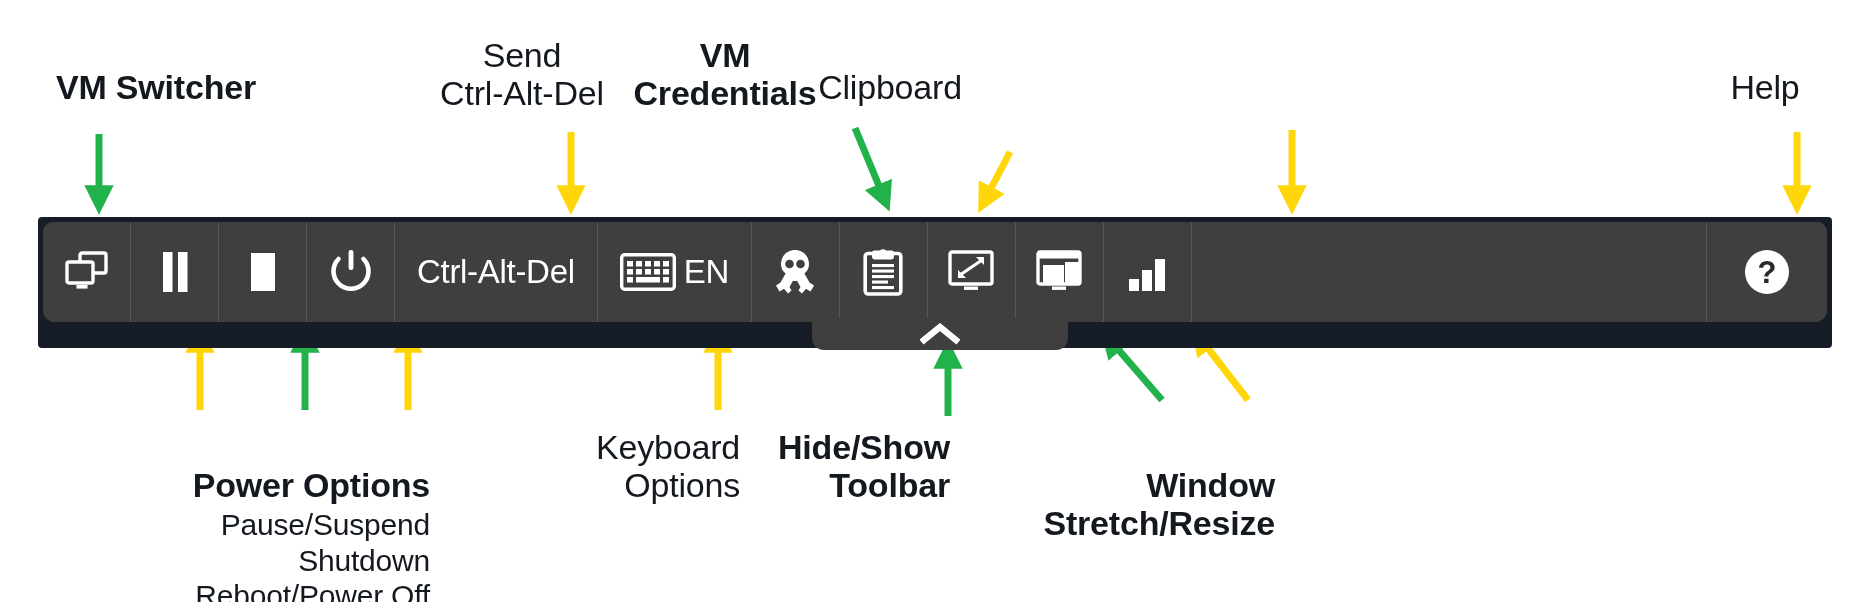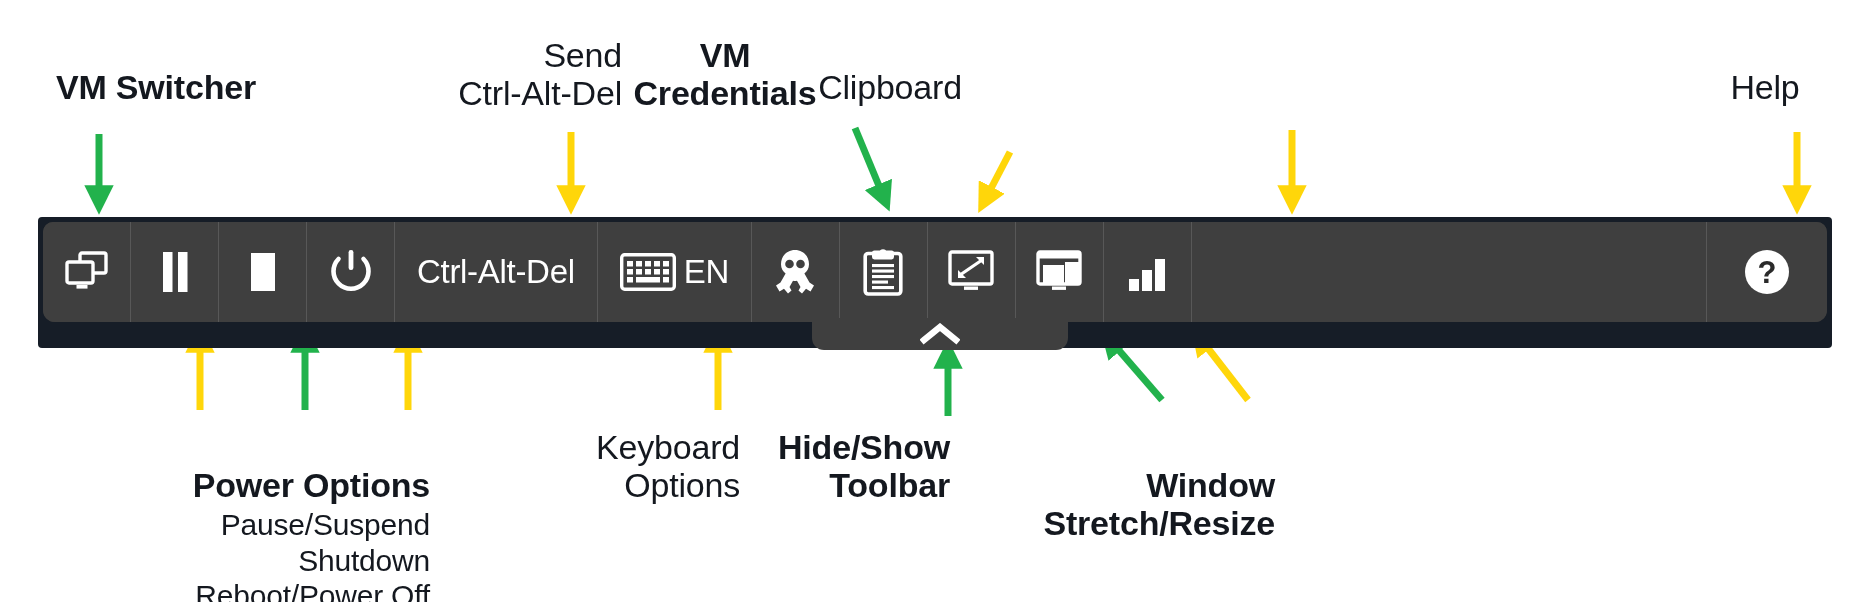--- a/index.html
+++ b/index.html
@@ -94,21 +94,21 @@
     cursor:pointer;
   }
 </style>
 </head>
 <body>
 
 <div id="stage">
 
   <div class="anno top bold" style="left:26px;top:68px;width:260px;">VM Switcher</div>
 
-  <div class="anno top reg" style="left:382px;top:36px;width:240px;text-align:right;">Send
+  <div class="anno top reg" style="left:402px;top:36px;width:240px;">Send
 Ctrl-Alt-Del</div>
 
   <div class="anno top bold" style="left:600px;top:36px;width:250px;">VM
 Credentials</div>
 
   <div class="anno top reg" style="left:790px;top:68px;width:200px;">Clipboard</div>
 
 
   <div class="anno top reg" style="left:1695px;top:68px;width:140px;">Help</div>
 

